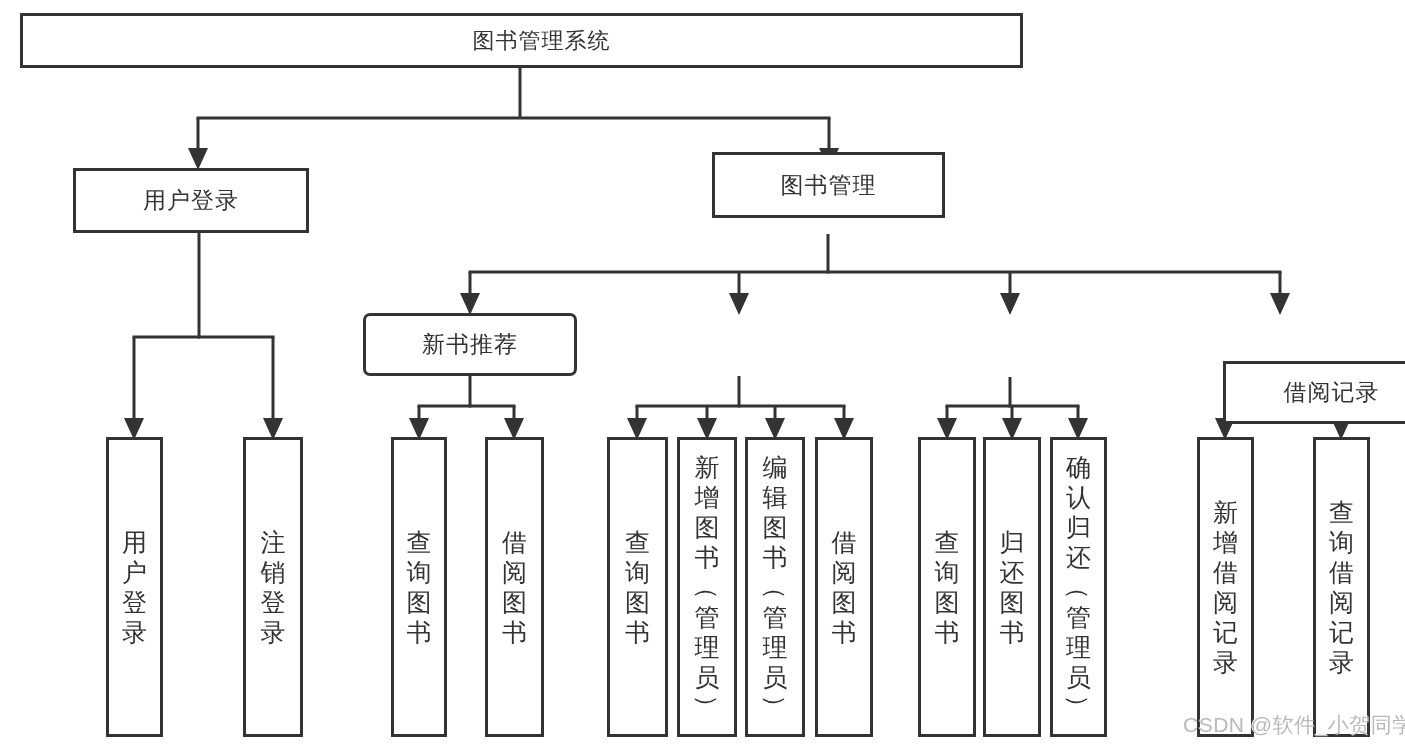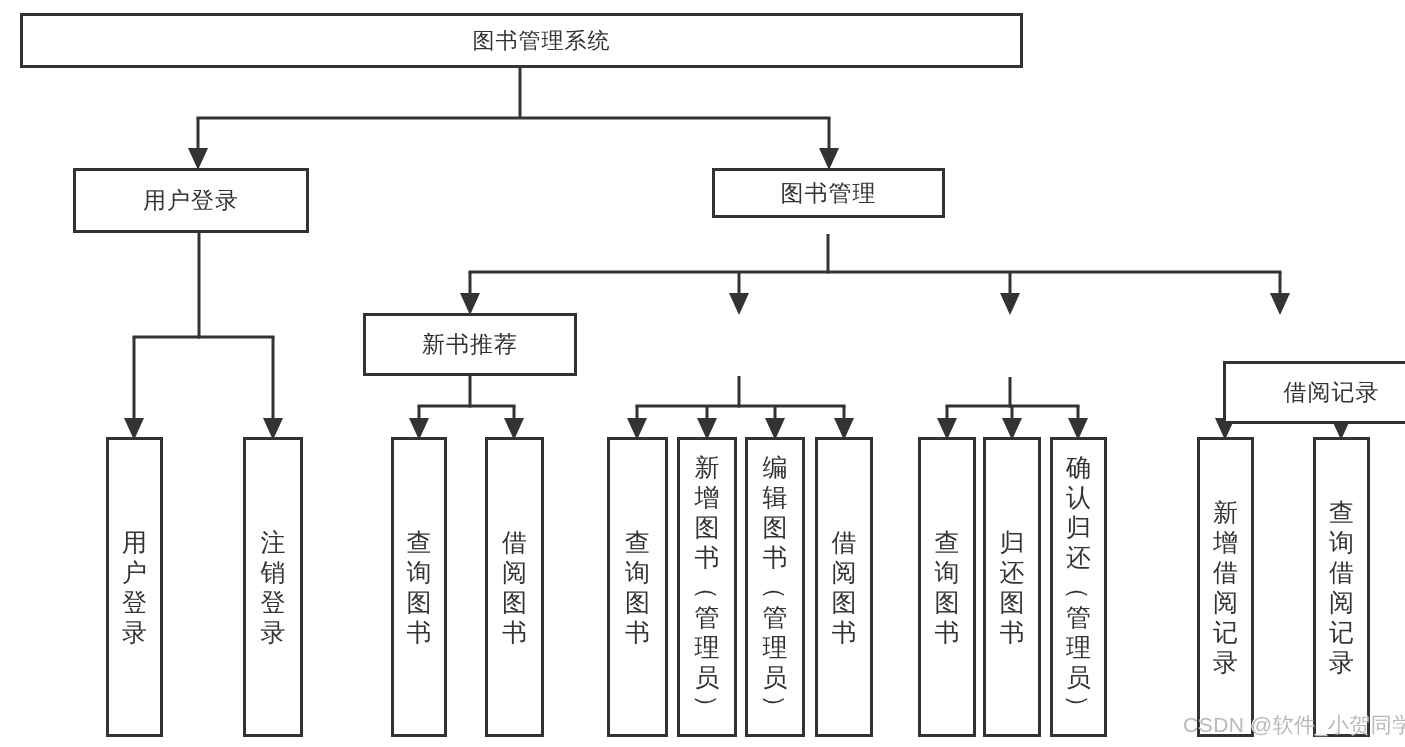--- a/index.html
+++ b/index.html
@@ -7,22 +7,22 @@
     position:relative;width:1405px;height:747px;background:#ffffff;
     font-family:"Liberation Sans","DejaVu Sans",sans-serif;overflow:hidden;
   }
   .node{
     position:absolute;box-sizing:border-box;border:3px solid #333333;background:#ffffff;
     display:flex;align-items:center;justify-content:center;color:#333333;z-index:2;
   }
   .hlabel{font-size:23px;letter-spacing:1px;}
   #box-root{left:20px;top:13px;width:1003px;height:55px;font-size:22px;padding-left:40px;}
   #box-l1-user-login{left:73px;top:168px;width:236px;height:65px;}
-  #box-l1-book-mgmt{left:712px;top:168px;width:233px;height:50px;}
-  #box-l2-new-book{left:363px;top:313px;width:214px;height:63px;}
+  #box-l1-book-mgmt{left:712px;top:152px;width:233px;height:66px;}
+  #box-l2-new-book{left:363px;top:313px;width:214px;height:63px;border-radius:7px;}
   #box-l2-book-borrow{left:630px;top:313px;width:219px;height:63px;}
   #box-l2-current-borrow{left:903px;top:313px;width:214px;height:64px;}
   #box-l2-borrow-records{left:1223px;top:313px;width:217px;height:63px;margin-top:48px;}
 
   .leaf{top:437px;height:300px;}
   #leaf-ul-login{left:106px;width:57px;}
   #leaf-ul-logout{left:243px;width:60px;}
   #leaf-nb-query{left:391px;width:56px;}
   #leaf-nb-borrow{left:485px;width:59px;}
   #leaf-bb-query{left:607px;width:61px;}

